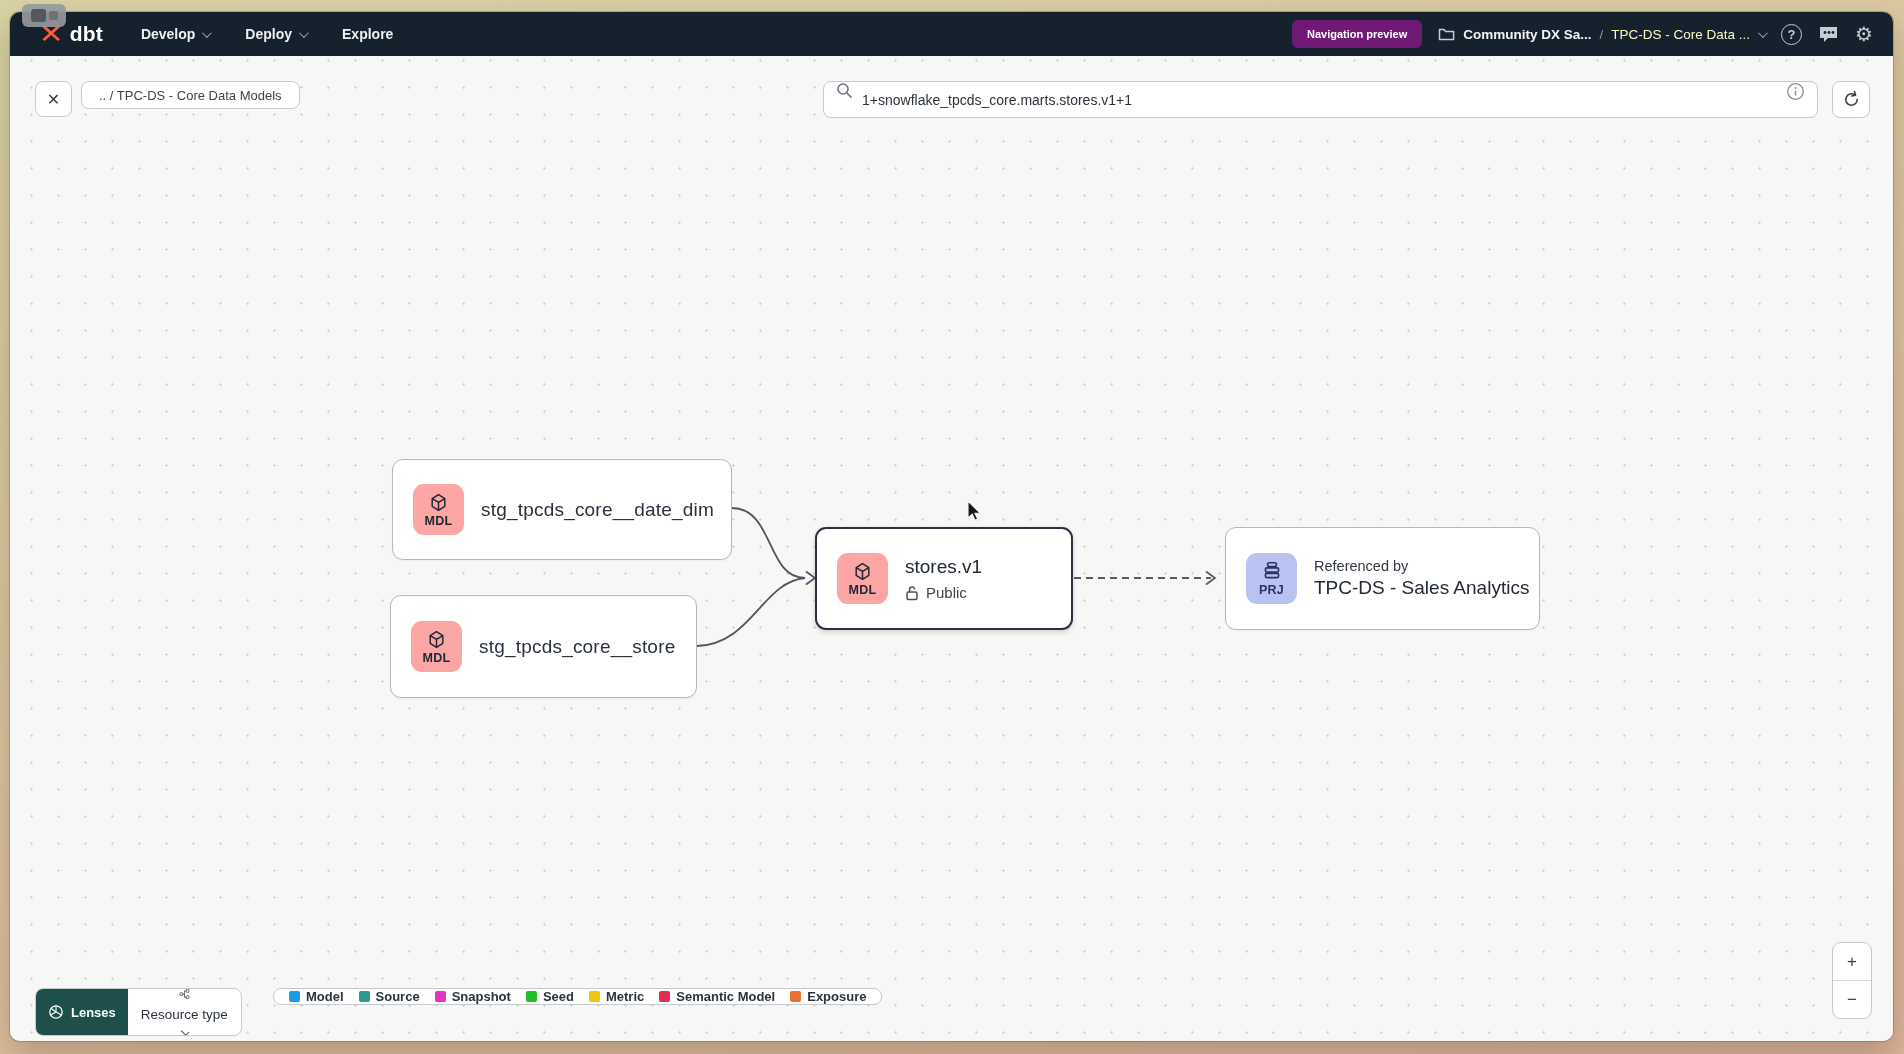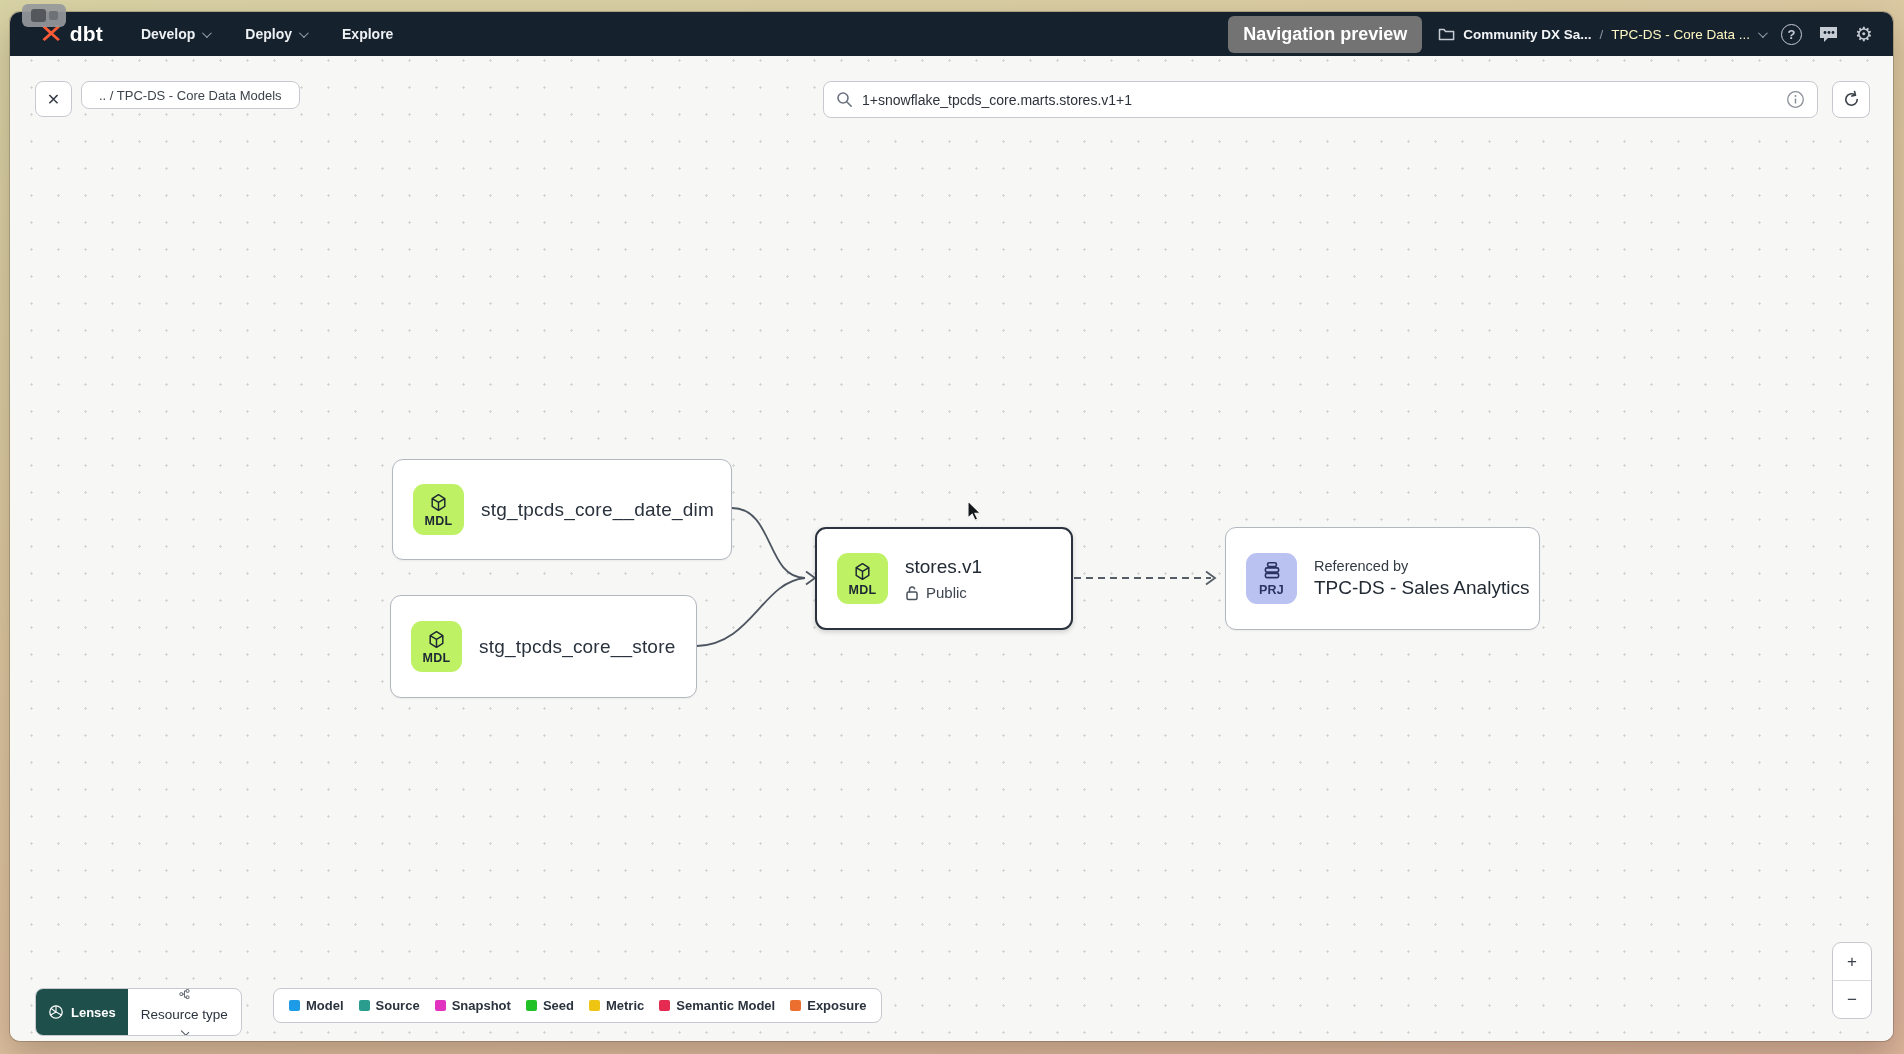--- a/index.html
+++ b/index.html
@@ -29,21 +29,21 @@
   .navbar { position:absolute; left:0; top:0; right:0; height:44px;
     background:#16212e; display:flex; align-items:center; padding:0 20px 0 30px; }
   .logo { display:flex; align-items:center; gap:7px; margin-right:38px; cursor:pointer; }
   .logo-x { color:#ff5c35; font-size:27px; font-weight:800; line-height:1; transform:scaleX(1.1); }
   .logo-text { color:#fff; font-size:21px; font-weight:700; letter-spacing:.2px; }
   .nav-item { display:flex; align-items:center; gap:7px; color:#eef1f4; font-size:14px;
     font-weight:600; margin-right:36px; cursor:pointer; }
   .chev { width:7px; height:7px; border-right:1.6px solid #9aa4b1; border-bottom:1.6px solid #9aa4b1;
     transform:rotate(45deg) translateY(-2px); display:inline-block; }
   .nav-right { margin-left:auto; display:flex; align-items:center; gap:16px; }
-  .preview-btn { background:#737373; color:#fff; font-size:18px; font-weight:600;
+  .preview-btn { background:#701a75; color:#fff; font-size:11px; font-weight:600;
     padding:8px 15px; border:none; border-radius:6px; cursor:pointer; }
   .proj-crumb { display:flex; align-items:center; gap:8px; font-size:13.5px; }
   .proj-crumb .acct { color:#f2f4f6; font-weight:700; }
   .proj-crumb .sep { color:#8b95a3; }
   .proj-crumb .proj { color:#fef9c3; }
   .icon-btn { display:flex; align-items:center; justify-content:center; cursor:pointer; }
   .help-circle { width:21px; height:21px; border:1.7px solid #c6ccd4; border-radius:50%;
     color:#c6ccd4; font-size:13px; font-weight:700; display:flex; align-items:center; justify-content:center; }
   .gear-glyph { color:#c6ccd4; font-size:20px; line-height:1; }
 
@@ -56,54 +56,54 @@
 
   
   .close-btn { position:absolute; left:25px; top:25px; width:37px; height:36px;
     background:#fff; border:1px solid #c6c9cf; border-radius:8px; color:#3a4049;
     font-size:16px; display:flex; align-items:center; justify-content:center; cursor:pointer; }
   .crumb-chip { position:absolute; left:71px; top:25px; height:28px; background:#fff;
     border:1px solid #c6c9cf; border-radius:8px; display:flex; align-items:center;
     padding:0 17px; font-size:13px; color:#3d434b; cursor:pointer; white-space:nowrap; }
   .search-box { position:absolute; left:813px; top:25px; width:995px; height:37px;
     background:#fff; border:1px solid #c6c9cf; border-radius:8px; display:flex;
-    align-items:center; padding:0 12px; gap:9px; }
+    padding:0 12px; gap:9px; }
   .search-box input { flex:1; border:none; outline:none; font-size:14px; color:#2c323b;
     font-family:inherit; background:transparent; }
   .refresh-btn { position:absolute; left:1822px; top:25px; width:38px; height:37px;
     background:#fff; border:1px solid #c6c9cf; border-radius:8px; display:flex;
     align-items:center; justify-content:center; cursor:pointer; }
 
   
   .node { position:absolute; background:#fff; border:1px solid #b3b8c0; border-radius:11px;
     display:flex; align-items:center; padding:0 20px; gap:17px; cursor:pointer;
     box-shadow:0 1px 2px rgba(20,25,35,.05); }
   .node.selected { border:2px solid #2c333e; box-shadow:0 2px 5px rgba(20,25,35,.18); }
   .tile { width:51px; height:51px; border-radius:11px; display:flex; flex-direction:column;
     align-items:center; justify-content:center; gap:1px; flex:0 0 auto; }
-  .tile-mdl { background:#bef264; }
+  .tile-mdl { background:#fca5a5; }
   .tile-prj { background:#b9c2f1; }
   .tile .badge { font-size:12.5px; font-weight:700; color:#1d2733; letter-spacing:.3px; }
   .tile-prj .badge { color:#2b3360; }
   .node-label { font-size:19px; color:#2a323d; letter-spacing:.2px; white-space:nowrap; }
   .node-title { font-size:19px; color:#222a34; font-weight:500; }
   .node-sub { display:flex; align-items:center; gap:7px; margin-top:6px;
     font-size:15px; color:#3e454f; }
   .node-eyebrow { font-size:14.5px; color:#333a43; }
   .node-big { font-size:19px; color:#222a34; margin-top:3px; white-space:nowrap; }
 
   
   .lens-group { position:absolute; left:25px; top:932px; height:48px; display:flex;
     border:1px solid #c6c9cf; border-radius:8px; overflow:hidden; background:#fff; }
   .lens-seg { background:#1f4f4a; color:#fff; display:flex; align-items:center; gap:7px;
     padding:0 12px; font-size:13px; font-weight:600; cursor:pointer; }
   .rtype-seg { display:flex; align-items:center; gap:8px; padding:0 13px; font-size:13.5px;
     color:#2b333e; cursor:pointer;flex-direction:column; }
   .rtype-seg .chev { border-color:#4a515c; transform:rotate(45deg) translateY(-1px); }
-  .legend-box { position:absolute; left:263px; top:932px; height:35px; background:#fff;
+  .legend-box { position:absolute; left:263px; top:932px; height:17px; background:#fff;
     border:1px solid #c6c9cf; border-radius:8px; display:flex; align-items:center;
     gap:15px; padding:0 15px; }
   .legend-item { display:flex; align-items:center; gap:6px; font-size:13px; color:#2b333e; font-weight:600; }
   .swatch { width:11px; height:11px; border-radius:2px; display:inline-block; }
   .zoom-ctl { position:absolute; left:1822px; top:886px; width:40px; height:77px;
     background:#fff; border:1px solid #c6c9cf; border-radius:9px; display:flex;
     flex-direction:column; overflow:hidden; }
   .zoom-btn { flex:1; display:flex; align-items:center; justify-content:center;
     font-size:17px; color:#3a4049; cursor:pointer; }
   .zoom-btn + .zoom-btn { border-top:1px solid #d8dade; }

